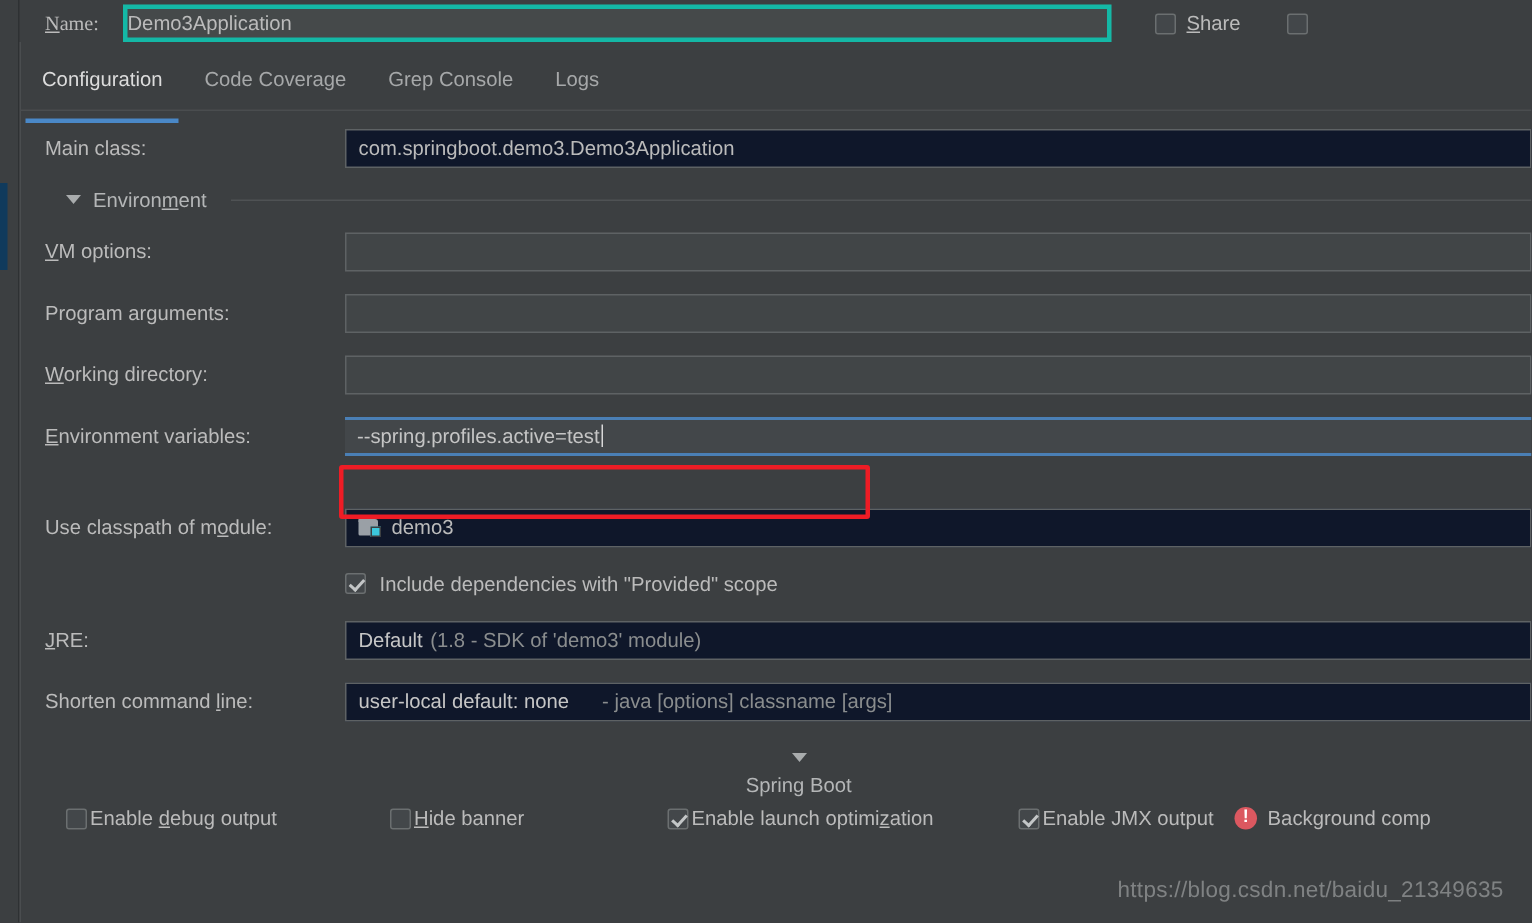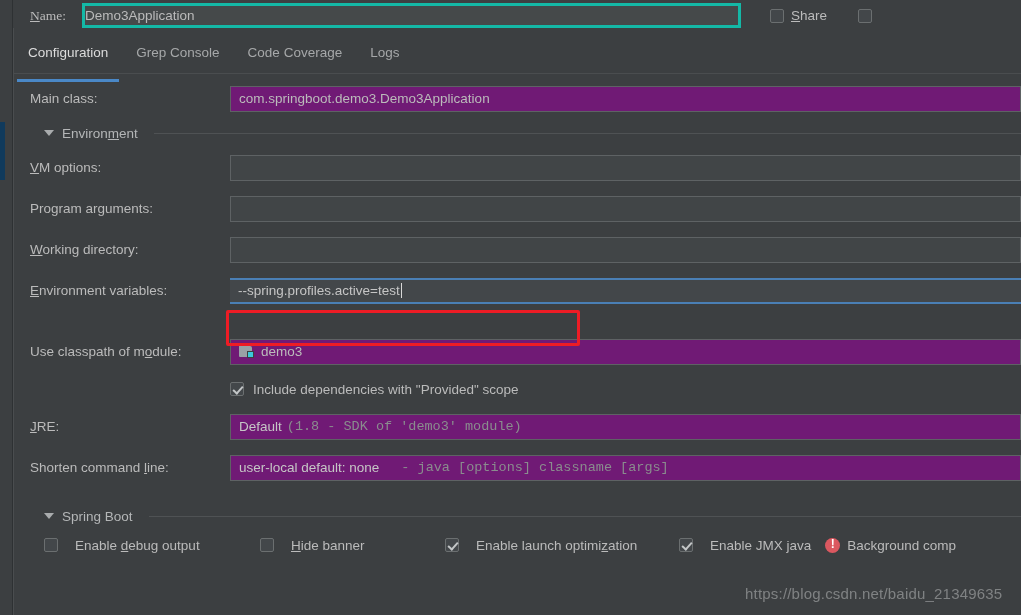--- a/index.html
+++ b/index.html
@@ -137,21 +137,21 @@
     padding-left: 16px;
   }
   .rowlabel {
     width: 200px;
     flex: 0 0 200px;
     color: #bbbbbb;
   }
   .field {
     flex: 1 1 auto;
     height: 26px;
-    background: #701a75;
+    background: #0f172a;
     border: 1px solid #5e6264;
     display: flex;
     align-items: center;
     padding: 0 8px;
     color: #bbbbbb;
     overflow: hidden;
     white-space: nowrap;
   }
   .field.empty { background: #414547; }
 
@@ -209,21 +209,21 @@
     border-radius: 1px 1px 0 0;
   }
   .mod-icon .badge {
     position: absolute;
     right: 0px; bottom: 0px;
     width: 7px; height: 7px;
     background: #3cc8dc;
     border: 1px solid #3c3f41;
   }
 
-  .dim { color: #8a8d8e; font-family: Liberation Mono, monospace; }
+  .dim { color: #8a8d8e; }
   .bright { color: #c6c6c6; }
 
   .cbrow {
     display: flex;
     align-items: center;
     height: 34px;
     padding-left: 216px;
     gap: 9px;
   }
 
@@ -252,22 +252,22 @@
 
   
   .sb-row {
     display: flex;
     align-items: center;
     height: 30px;
     padding-left: 30px;
   }
   .sb-item {
     display: flex;
-    align-items: flex-start;
-    gap: 17px;
+    align-items: flex-end;
+    gap: 2px;
     white-space: nowrap;
   }
 
   .err-icon {
     width: 15px; height: 15px;
     border-radius: 50%;
     background: #db5860;
     position: relative;
     flex: 0 0 auto;
   }
@@ -313,22 +313,22 @@
     <span class="cb"></span>
     <span><u>S</u>hare</span>
   </div>
   <div class="share-wrap2">
     <span class="cb"></span>
   </div>
 </div>
 
 <div class="tabs">
   <div class="tab active">Configuration</div>
+  <div class="tab">Code Coverage</div>
   <div class="tab">Grep Console</div>
-  <div class="tab">Code Coverage</div>
   <div class="tab">Logs</div>
 </div>
 <div class="tabs-underline"></div>
 
 <div class="form">
 
   <div class="row">
     <div class="rowlabel">Main class:</div>
     <div class="field">com.springboot.demo3.Demo3Application</div>
   </div>
@@ -388,42 +388,42 @@
   </div>
 
   <div class="row">
     <div class="rowlabel">Shorten command <u>l</u>ine:</div>
     <div class="field">
       <span class="bright">user-local default: none</span>
       <span class="dim" style="margin-left:22px;">- java [options] classname [args]</span>
     </div>
   </div>
 
-  <div class="section" style="margin-top:14px;">
+  <div class="section" style="margin-top:14px;flex-direction:column;">
     <span class="tri"></span>
     <span class="sec-label">Sprin<u>g</u> Boot</span>
     <span class="sec-line"></span>
   </div>
 
   <div class="sb-row">
     <div class="sb-item" style="width:216px;">
       <span class="cb"></span>
       <span>Enable <u>d</u>ebug output</span>
     </div>
     <div class="sb-item" style="width:185px;">
       <span class="cb"></span>
       <span><u>H</u>ide banner</span>
     </div>
     <div class="sb-item" style="width:234px;">
       <span class="cb checked"></span>
       <span>Enable launch optimi<u>z</u>ation</span>
     </div>
     <div class="sb-item">
       <span class="cb checked"></span>
-      <span>Enable JMX java</span>
+      <span>Enable JMX output</span>
     </div>
     <span class="err-icon" style="margin-left:14px;"></span>
     <span style="margin-left:7px;">Background comp</span>
   </div>
 
 </div>
 
 <div class="redbox"></div>
 
 <div class="watermark">https://blog.csdn.net/baidu_21349635</div>

